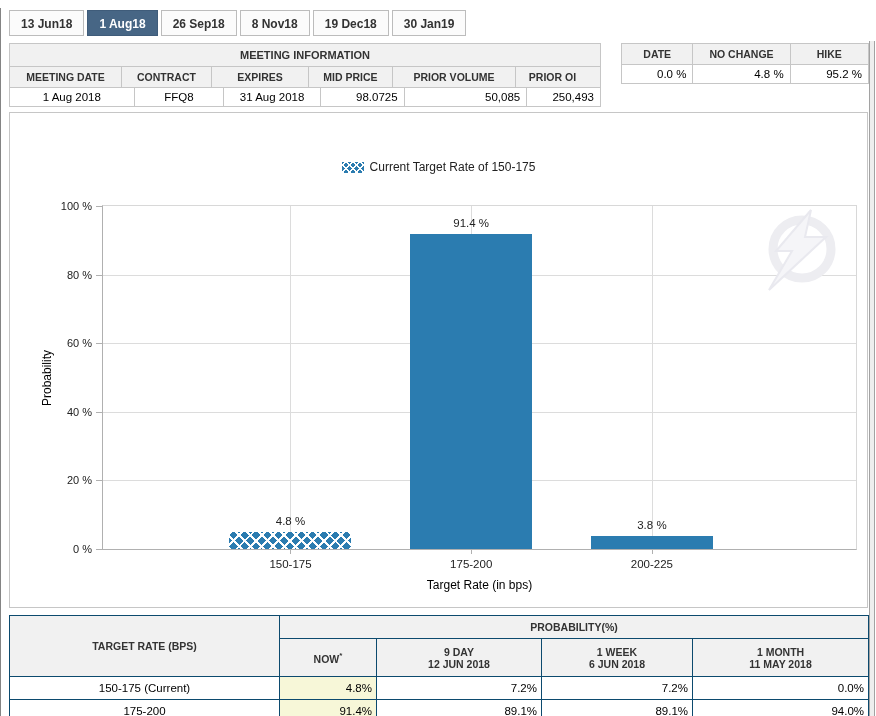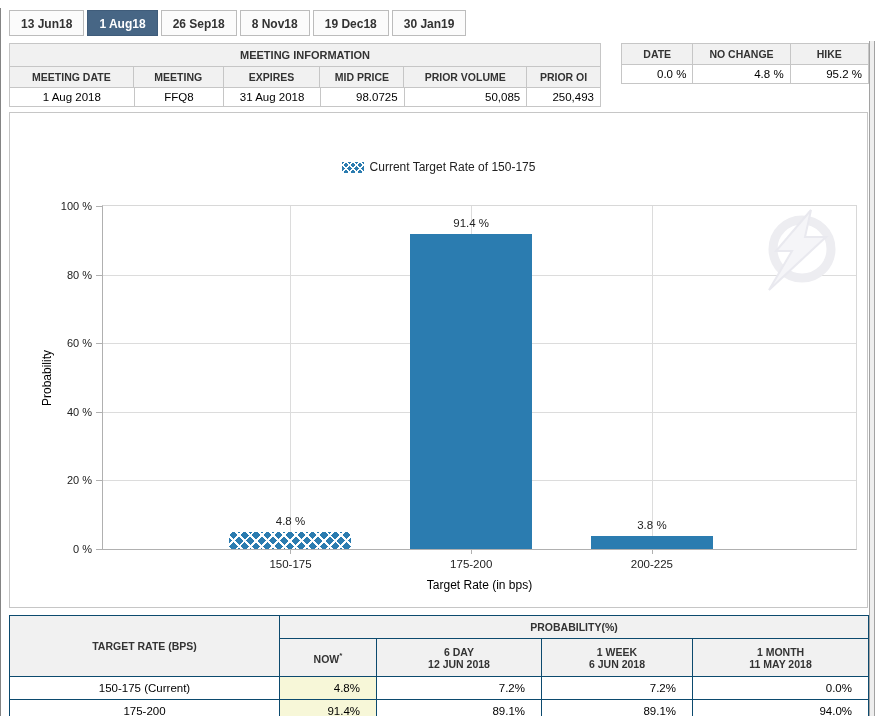--- a/index.html
+++ b/index.html
@@ -79,21 +79,21 @@
   .watermark { position:absolute; right:8px; top:3px; }
 
   
   .history { position:absolute; left:8px; top:607px; width:859px; border-collapse:collapse; table-layout:fixed; }
   .history th, .history td { border:1px solid #0c4a6e; }
   .history th { background:#f1f1f1; font-size:10.5px; font-weight:bold; color:#333; text-align:center; }
   .history .h1 { height:23px; }
   .history .h2 th { height:38px; }
   .history td { height:23px; font-size:11.5px; color:#000; background:#fff; }
   .history td.rate { text-align:center; }
-  .history td.num { text-align:right; padding-right:16px; }
+  .history td.num { text-align:right; padding-right:4px; }
   .history td.now { background:#f7f7d8; }
   .sup { font-size:8px; vertical-align:super; }
   .ph2 { font-weight:bold; }
 
   
   .scroll-strip {
     position:absolute; right:1px; top:33px; bottom:0; width:6px;
     background:#eeeeee; border-left:1px solid #a2a2a2; border-right:1px solid #a2a2a2;
   }
 </style>
@@ -107,22 +107,22 @@
     <div class="tab active">1 Aug18</div>
     <div class="tab">26 Sep18</div>
     <div class="tab">8 Nov18</div>
     <div class="tab">19 Dec18</div>
     <div class="tab">30 Jan19</div>
   </div>
 
   <div class="info-box" id="meeting-box">
     <div class="box-title">MEETING INFORMATION</div>
     <div class="box-row hdr">
-      <div class="cell" style="width:124px">MEETING DATE</div>
-      <div class="cell" style="width:90px">MEETING</div>
+      <div class="cell" style="width:112px">MEETING DATE</div>
+      <div class="cell" style="width:90px">CONTRACT</div>
       <div class="cell" style="width:97px">EXPIRES</div>
       <div class="cell" style="width:84px">MID PRICE</div>
       <div class="cell" style="width:123px">PRIOR VOLUME</div>
       <div class="cell" style="width:73px">PRIOR OI</div>
     </div>
     <div class="box-row val">
       <div class="cell" style="width:125px">1 Aug 2018</div>
       <div class="cell" style="width:90px">FFQ8</div>
       <div class="cell" style="width:97px">31 Aug 2018</div>
       <div class="cell num" style="width:84px">98.0725</div>
@@ -213,21 +213,21 @@
         <col style="width:176px">
     </colgroup>
     <thead>
       <tr class="h1">
         <th rowspan="2">TARGET RATE (BPS)</th>
         <th colspan="4">PROBABILITY(%)</th>
       </tr>
       <tr class="h2">
         <th><span>NOW</span><span class="sup">*</span></th>
         <th>
-          <div class="ph2">6 DAY</div>
+          <div class="ph2">9 DAY</div>
           <div class="ph2">12 JUN 2018</div>
         </th>
         <th>
           <div class="ph2">1 WEEK</div>
           <div class="ph2">6 JUN 2018</div>
         </th>
         <th>
           <div class="ph2">1 MONTH</div>
           <div class="ph2">11 MAY 2018</div>
         </th>

